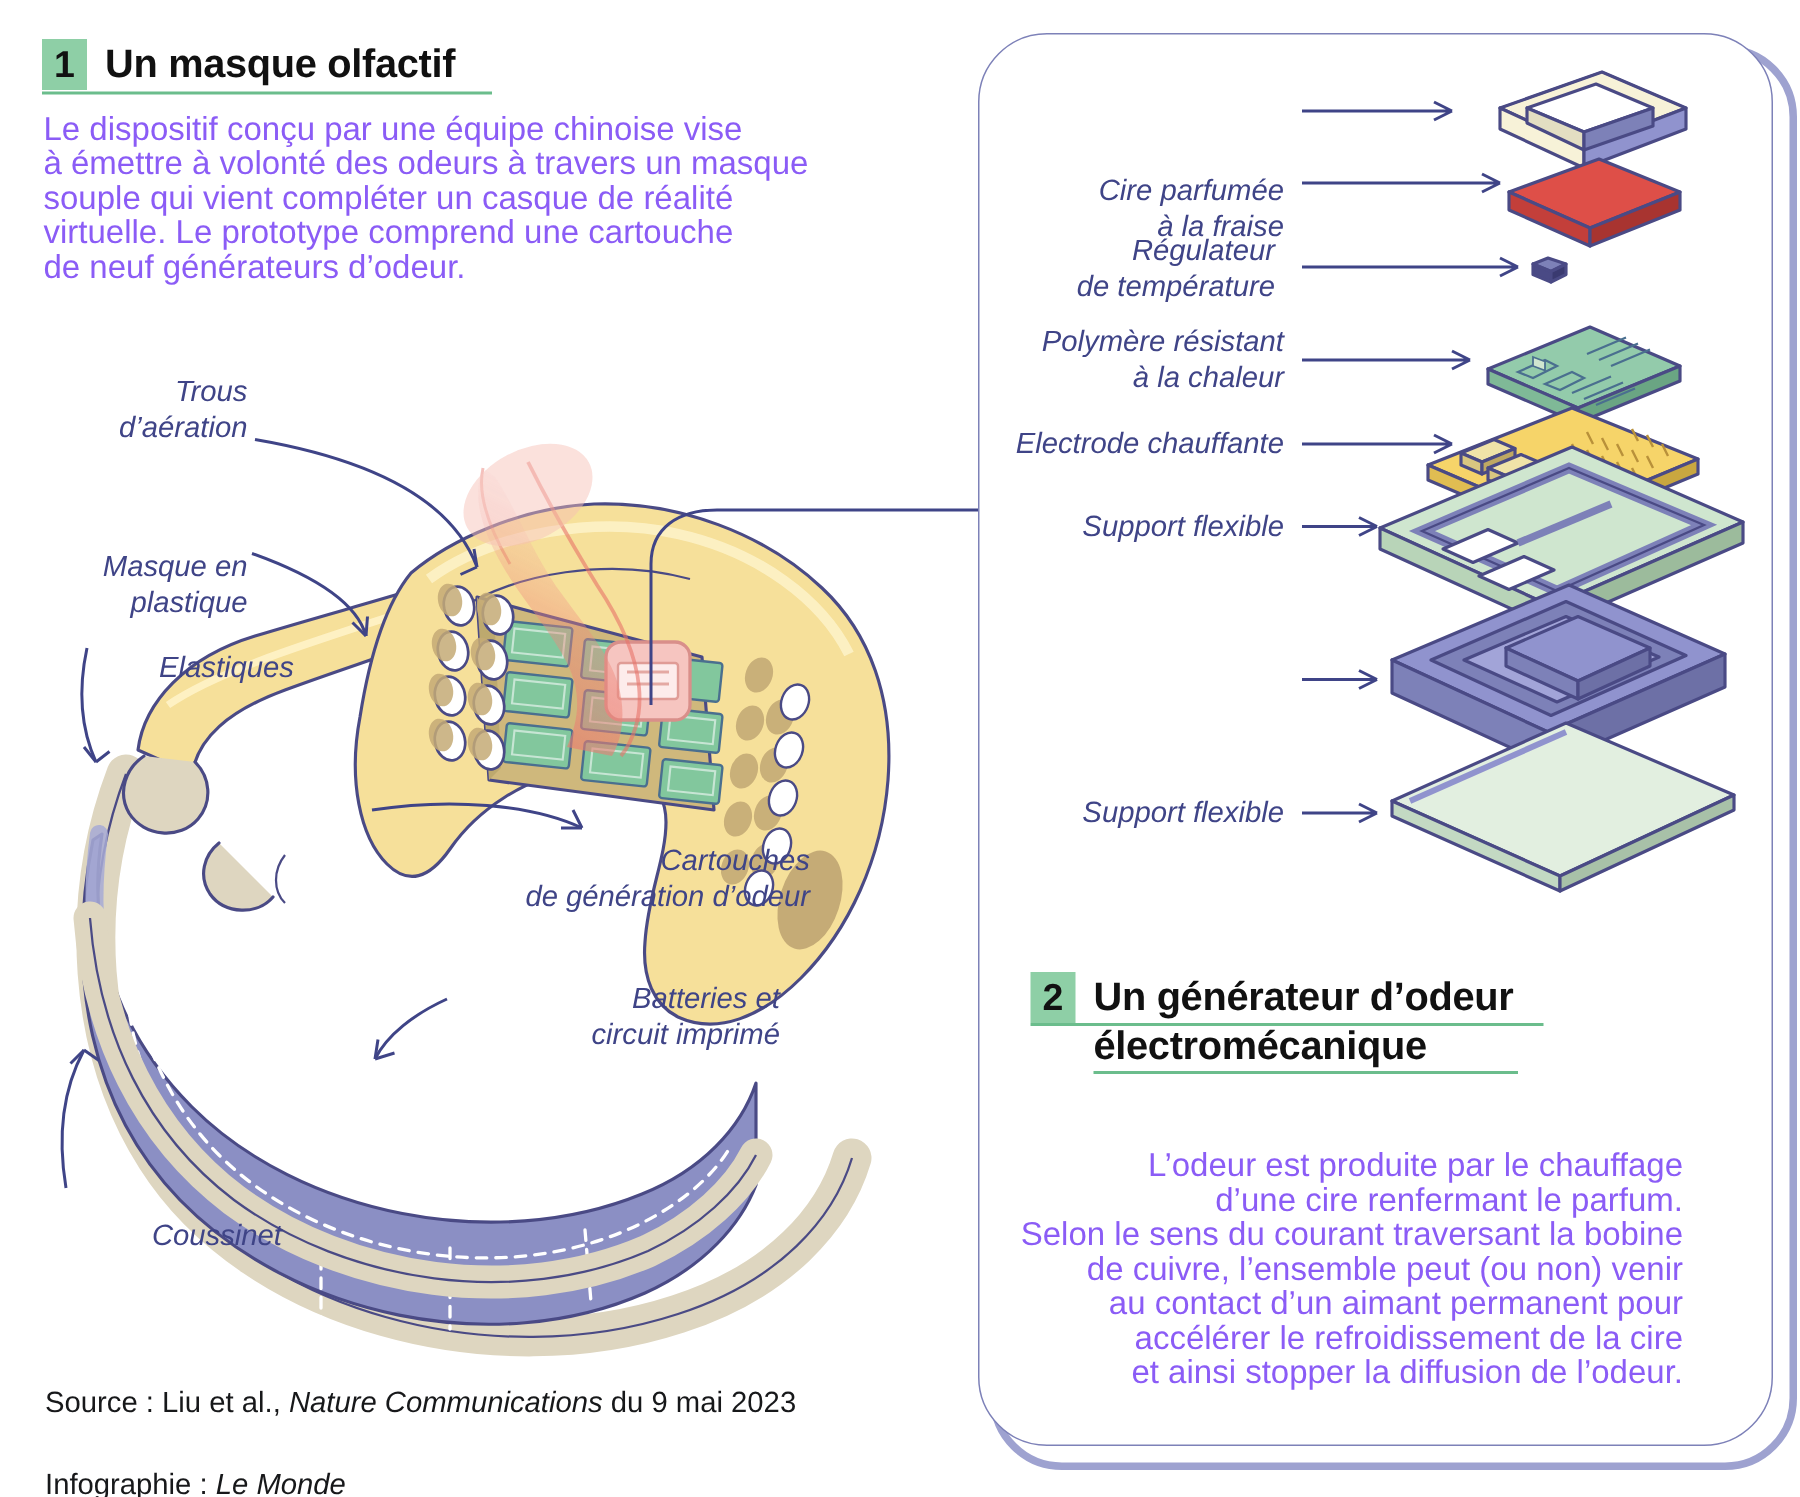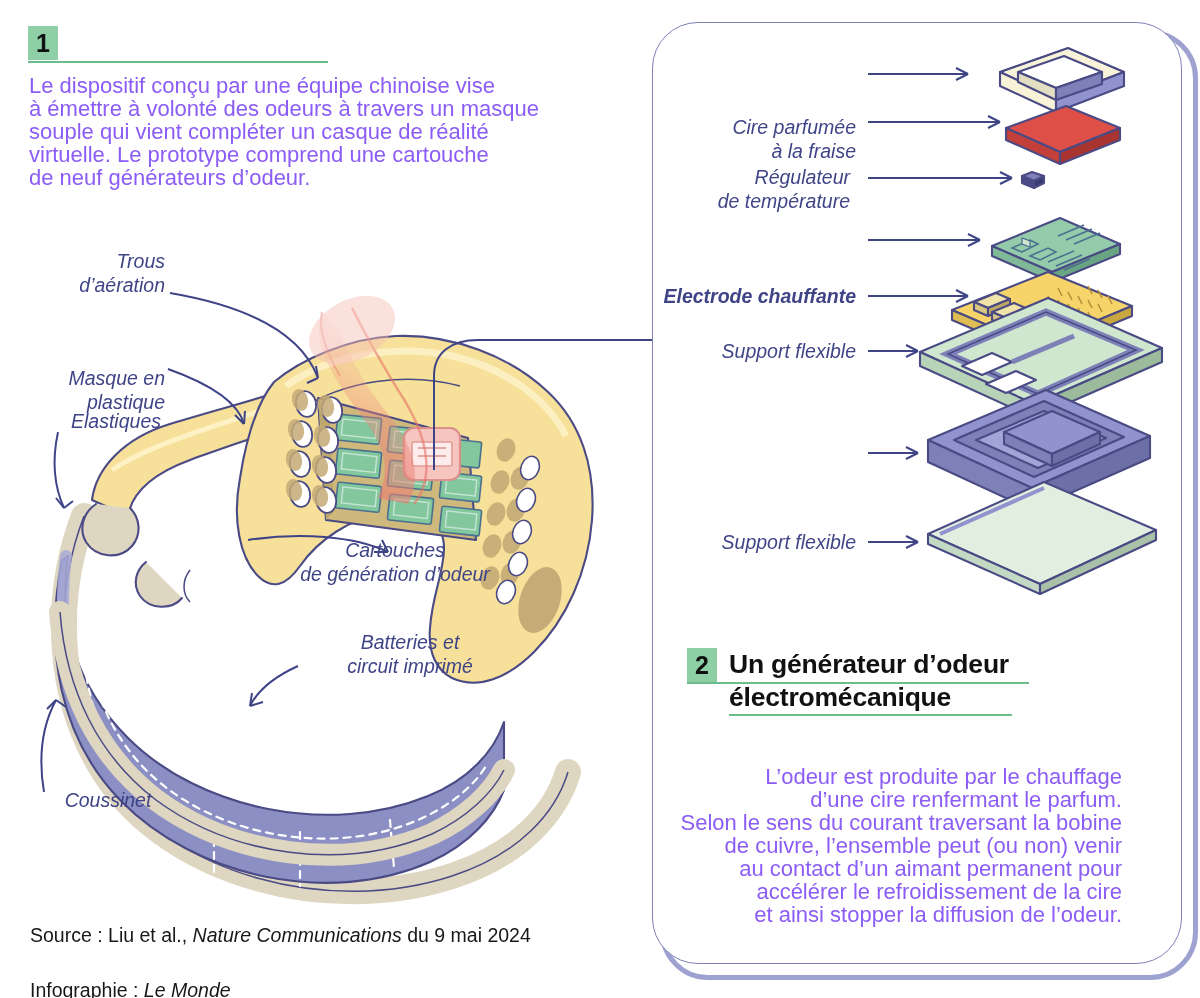--- a/index.html
+++ b/index.html
@@ -39,36 +39,37 @@
     position:absolute;border:1.6px solid #7d81b8;border-radius:46px;
     background:#ffffff;
   }
 
   
   .lead{
     position:absolute;font-style:italic;font-size:19.5px;line-height:24px;
     color:#3f4487;white-space:pre-line;
   }
   .lead.r{text-align:right;}
-  .lead.l{text-align:center;}
+  .lead.l{text-align:right;margin-top:24px;}
 
   svg{position:absolute;left:0;top:0;overflow:visible;}
   .arrow{fill:none;stroke:#3f4487;stroke-width:2;}
   .lline{fill:none;stroke:#3f4487;stroke-width:2;}
   .outline{stroke:#4a4a85;stroke-width:2.1;stroke-linejoin:round;stroke-linecap:round;}
   .thin{stroke:#4a4a85;stroke-width:1.5;fill:none;}
   .dash{stroke:#ffffff;stroke-width:2.2;fill:none;stroke-dasharray:7 6;stroke-linecap:round;}
 </style>
 </head>
 <body>
 
 <div class="stage">
 
   <div class="sec-head" style="left:28px;top:26px;">
     <span class="sec-num">1</span>
+    <span class="sec-title">Un masque olfactif</span>
   </div>
   <div class="sec-rule" style="left:28px;top:61px;width:300px;"></div>
 
   <div class="para" style="left:29px;top:74px;width:520px;white-space:pre-line;">Le dispositif conçu par une équipe chinoise vise
 à émettre à volonté des odeurs à travers un masque
 souple qui vient compléter un casque de réalité
 virtuelle. Le prototype comprend une cartouche
 de neuf générateurs d’odeur.</div>
 
   <svg width="1200" height="998">
@@ -267,34 +268,36 @@
   <div class="lead r" style="left:40px;top:330px;width:125px;margin-top:36px;">Masque en
 plastique</div>
   <div class="lead l" style="left:36px;top:409px;width:160px;">Elastiques</div>
   <div class="lead l" style="left:250px;top:538px;width:290px;">Cartouches
 de génération d’odeur</div>
   <div class="lead l" style="left:300px;top:630px;width:220px;">Batteries et
 circuit imprimé</div>
   <div class="lead l" style="left:28px;top:788px;width:160px;">Coussinet</div>
 
   <div class="source" style="left:30px;top:922px;">
-    <span>Source :  Liu et al., </span><i>Nature Communications</i><span> du 9 mai 2024</span>
+    <span>Source :  Liu et al., </span><i>Nature Communications</i><span> du 9 mai 2023</span>
   </div>
   <div class="source" style="left:30px;top:977px;">
     <span>Infographie : </span><i>Le Monde</i>
   </div>
 
   <div class="panel-shadow" style="left:660px;top:30px;width:528px;height:940px;"></div>
   <div class="panel" style="left:652px;top:22px;width:528px;height:940px;"></div>
 
   <div class="lead r" style="left:650px;top:99px;width:206px;margin-top:16px;">Cire parfumée
 à la fraise</div>
-  <div class="lead r" style="left:644px;top:155px;width:206px;margin-top:10px;">Régulateur
+  <div class="lead r" style="left:644px;top:155px;width:206px;">Régulateur
 de température</div>
-  <div class="lead r" style="left:640px;top:284px;width:216px;font-weight:bold;">Electrode chauffante</div>
+  <div class="lead r" style="left:640px;top:216px;width:216px;">Polymère résistant
+à la chaleur</div>
+  <div class="lead r" style="left:640px;top:284px;width:216px;">Electrode chauffante</div>
   <div class="lead r" style="left:640px;top:339px;width:216px;">Support flexible</div>
   <div class="lead r" style="left:640px;top:530px;width:216px;">Support flexible</div>
 
   <svg width="1200" height="998">
     <g>
       <path class="arrow" d="M868,74 L968,74 M968,74 l-12,-6 M968,74 l-12,6"></path>
       <path class="arrow" d="M868,122 L1000,122 M1000,122 l-12,-6 M1000,122 l-12,6"></path>
       <path class="arrow" d="M868,178 L1012,178 M1012,178 l-12,-6 M1012,178 l-12,6"></path>
       <path class="arrow" d="M868,240 L980,240 M980,240 l-12,-6 M980,240 l-12,6"></path>
       <path class="arrow" d="M868,296 L968,296 M968,296 l-12,-6 M968,296 l-12,6"></path>

